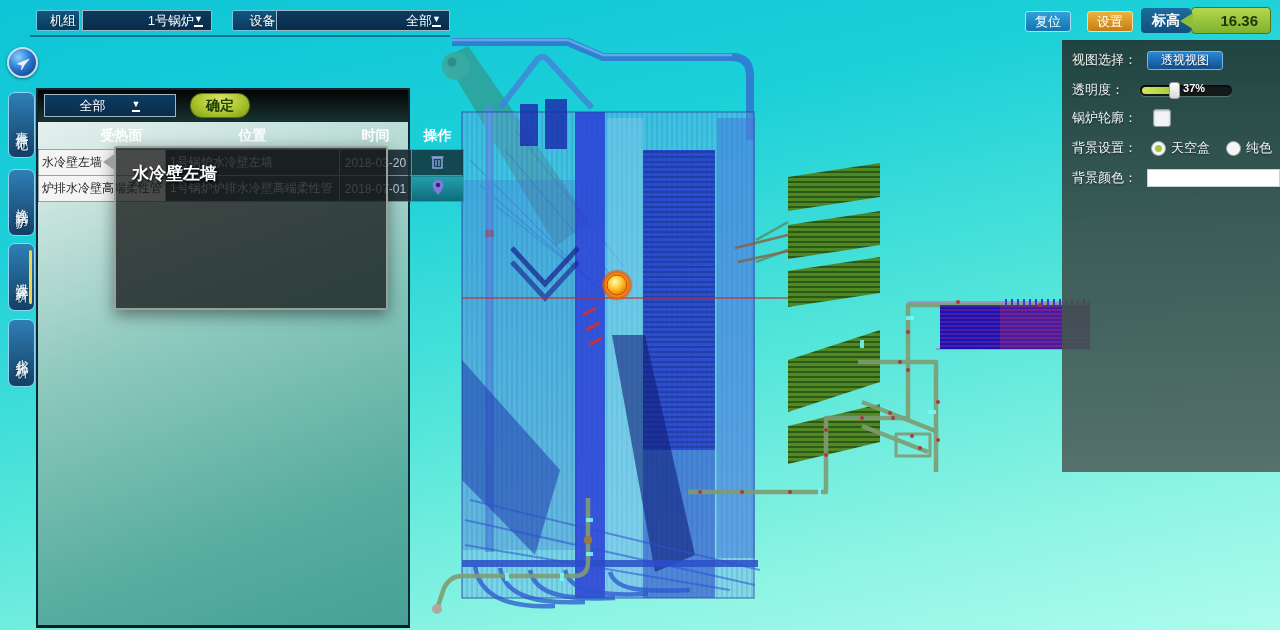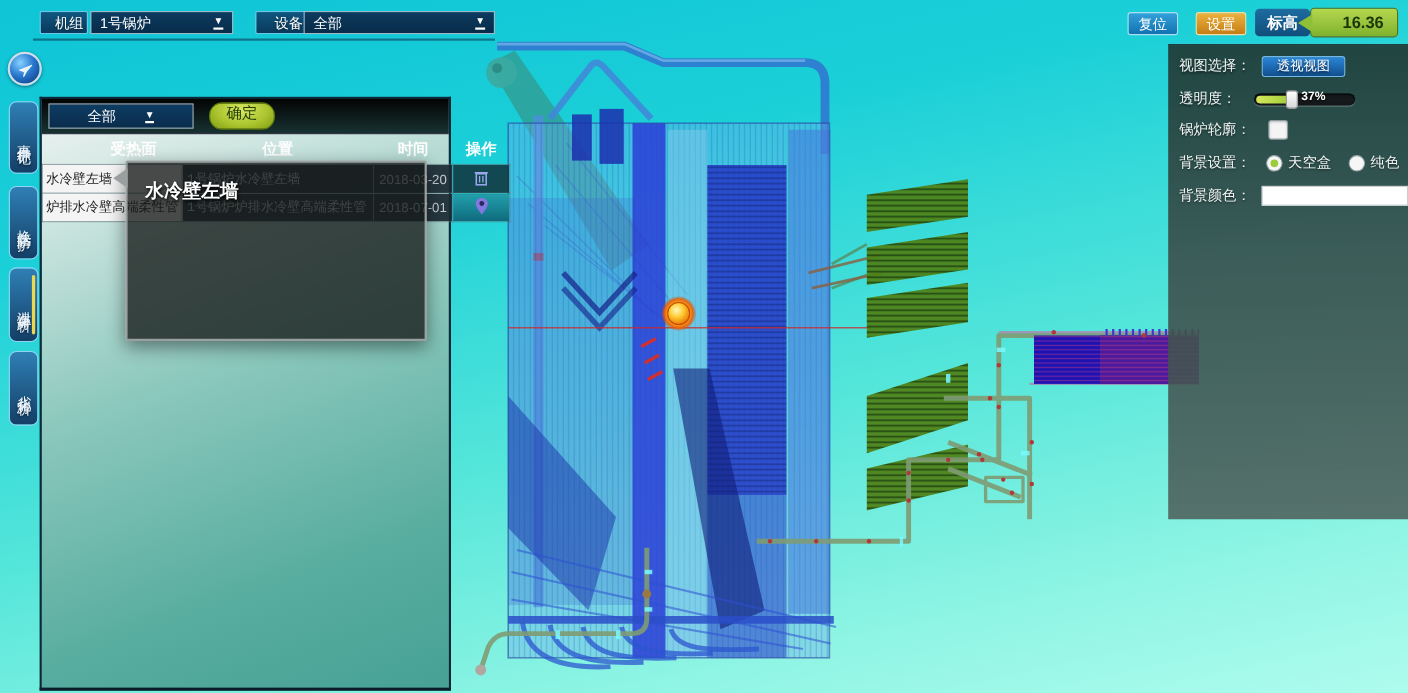--- a/index.html
+++ b/index.html
@@ -14,21 +14,21 @@
   }
   #model{position:absolute;left:0;top:0;z-index:1;}
   .topline{position:absolute;left:30px;top:35px;width:420px;height:2px;background:rgba(8,32,64,.5);z-index:2;}
 
   
   .tb{position:absolute;z-index:5;box-sizing:border-box;display:flex;align-items:center;justify-content:center;
       color:#fff;font-size:13px;}
   .lblbtn{background:linear-gradient(180deg,#11567f,#0a3a5c);border:1px solid #6fc6e4;border-radius:2px;
       text-shadow:0 1px 2px rgba(0,0,0,.5);}
   .ddown{background:linear-gradient(180deg,#0c3a5e,#082c4a);border:1px solid #9db8c6;border-radius:0;
-      justify-content:space-between;padding:0 8px;cursor:pointer;gap:46px;}
+      justify-content:flex-end;padding:0 8px;cursor:pointer;}
   .caret{font-size:9px;line-height:9px;color:#fff;border-bottom:2px solid #fff;padding-bottom:1px;}
   .btn-blue{background:linear-gradient(180deg,#33a0da,#1273b0);border:1.5px solid #aadcf4;border-radius:3px;cursor:pointer;}
   .btn-orange{background:linear-gradient(180deg,#edb23e,#c57d14);border:1.5px solid #f4dca4;border-radius:3px;cursor:pointer;}
   .elev-lbl{background:linear-gradient(180deg,#1d6ca0,#114e7c);border-radius:4px;font-weight:bold;font-size:14px;}
   .elev-badge{position:absolute;z-index:5;box-sizing:border-box;background:linear-gradient(180deg,#b4d84e,#7fb12e);
       border:1px solid #55711c;border-radius:4px;display:flex;align-items:center;justify-content:flex-end;
       padding-right:12px;font-weight:bold;font-size:15px;color:#1c3608;}
   .elev-badge::before{content:"";position:absolute;left:-12px;top:50%;margin-top:-8px;
       border-right:13px solid #8fbe37;border-top:8px solid transparent;border-bottom:8px solid transparent;}
 
@@ -49,27 +49,27 @@
   
   .epanel{position:absolute;left:36px;top:88px;width:374px;height:540px;z-index:4;box-sizing:border-box;
       border:2px solid #0b2836;border-bottom:3px solid #081c2a;
       background:linear-gradient(160deg,#f0f4f3 0%,#cfe6e1 16%,#8cc8bd 45%,#57ad9f 78%,#47a195 100%);}
   .ep-head{height:31px;background:linear-gradient(180deg,#040404,#173231);display:flex;align-items:center;
       padding-left:6px;border-bottom:1px solid #223;}
   .ep-dd{width:132px;height:23px;background:linear-gradient(180deg,#0d3c62,#0a2c4c);border:1.5px solid #9fb8c8;
       display:flex;align-items:center;justify-content:center;gap:26px;color:#fff;font-size:13px;cursor:pointer;box-sizing:border-box;}
   .ep-ok{margin-left:14px;width:58px;height:23px;border-radius:12px;cursor:pointer;
       background:radial-gradient(ellipse at 50% 25%,#d9e862 0%,#a8c22c 60%,#7e9a12 100%);
-      border:1px solid #5a7a0a;color:#223f06;font-weight:normal;font-size:14px;
-      display:flex;justify-content:center;}
+      border:1px solid #5a7a0a;color:#223f06;font-weight:bold;font-size:14px;
+      display:flex;align-items:center;justify-content:center;}
   .ep-table{width:100%;border-collapse:collapse;table-layout:fixed;}
   .ep-table th{height:25px;background:linear-gradient(180deg,#0c2a78,#041452);color:#fff;font-size:14px;font-weight:bold;}
   .ep-table td{height:26px;font-size:12px;border:1px solid rgba(90,110,120,.55);overflow:hidden;white-space:nowrap;box-sizing:border-box;}
   .c-surface{width:82px;background:#f4f4f4;color:#1a1a1a;padding:0 3px;}
-  .c-pos{width:166px;background:rgba(28,42,52,.92);color:#cdd6da;padding:0 4px;font-family:Liberation Mono, monospace;}
+  .c-pos{width:166px;background:rgba(28,42,52,.92);color:#cdd6da;padding:0 4px;}
   .c-time{width:70px;background:rgba(28,42,52,.92);color:#c4cdd2;text-align:center;}
   .c-op{width:50px;background:rgba(18,56,66,.9);text-align:center;}
   .c-op.sel{background:linear-gradient(180deg,#22a0ac,#0e6a7c);}
   .tooltip{position:absolute;left:76px;top:56px;width:274px;height:164px;z-index:6;box-sizing:border-box;
       background:rgba(22,26,24,.78);border:2px solid #9aa0a0;border-radius:2px;
       box-shadow:0 5px 16px rgba(0,0,0,.45);}
   .tooltip::before{content:"";position:absolute;left:-13px;top:5px;
       border-right:13px solid #9aa0a0;border-top:9px solid transparent;border-bottom:9px solid transparent;}
   .tooltip .tt-text{display:block;padding:14px 0 0 16px;color:#fff;font-size:17px;font-weight:bold;
       text-shadow:1px 2px 3px #000;}

